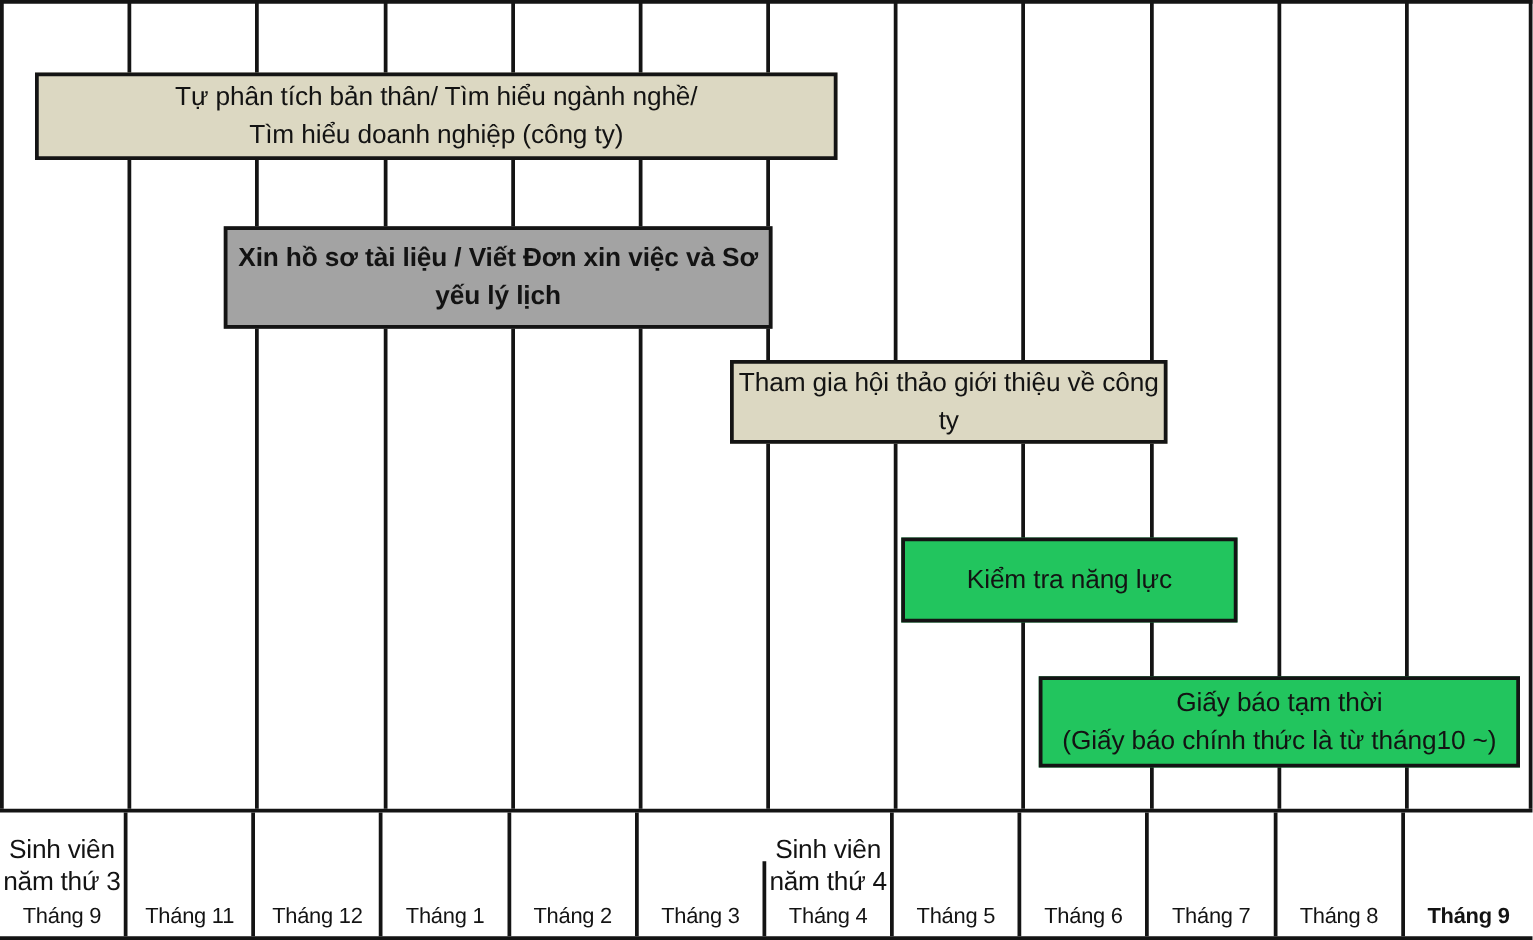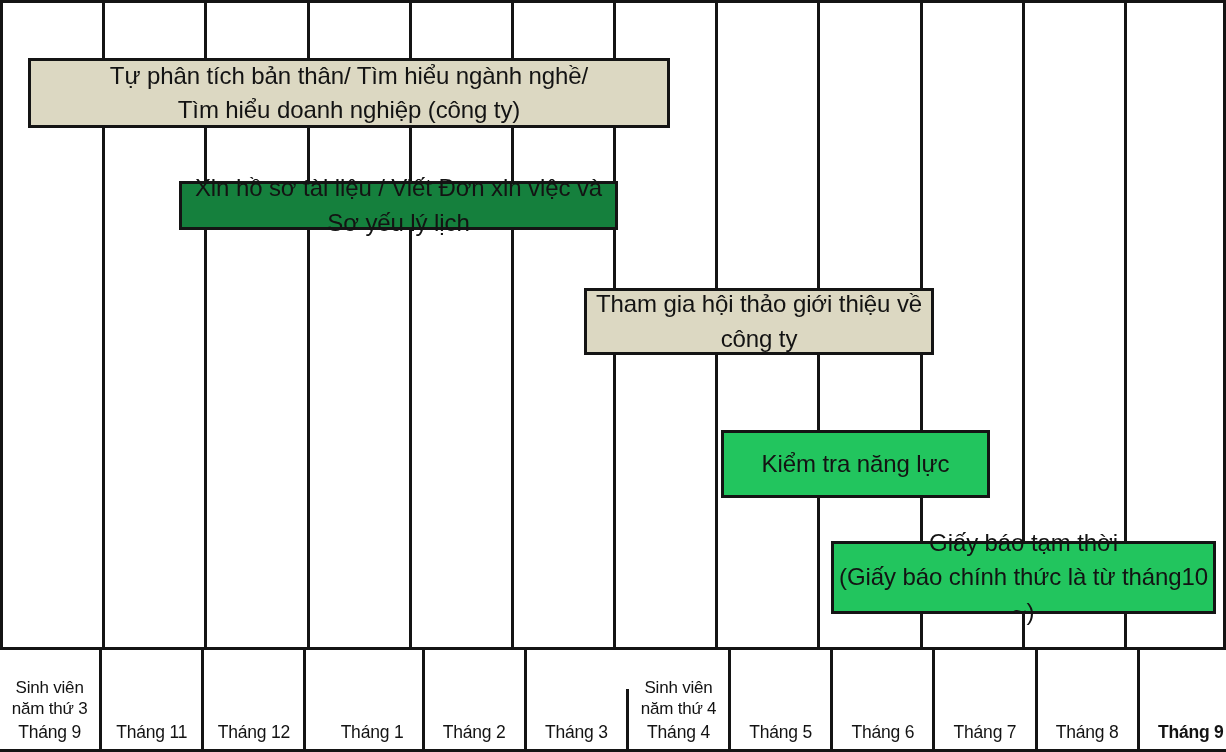--- a/index.html
+++ b/index.html
@@ -49,21 +49,21 @@
   .bar {
     position: absolute;
     box-sizing: border-box;
     background: #dcd8c2;
     border: 3px solid #141414;
     display: flex;
     align-items: center;
     justify-content: center;
     text-align: center;
     color: #131313;
-    font-size: 24px;
+    font-size: 21px;
     line-height: 1.42;
     letter-spacing: -0.1px;
     white-space: pre-line;
   }
 
   
   .axis {
     position: absolute;
     left: 0;
     top: 647px;
@@ -85,21 +85,21 @@
     padding-bottom: 4px;
     color: #131313;
     font-size: 17.5px;
     line-height: 1.2;
     letter-spacing: -0.2px;
   }
   .axis-cell:last-child { border-right: none; font-weight: bold; }
   .axis-year {
     white-space: pre-line;
     text-align: center;
-    font-size: 17px;
+    font-size: 21px;
     line-height: 1.25;
     margin-bottom: 3px;
   }
   .axis-month {
     text-align: center;
     padding-bottom: 2px;
   }
 </style>
 </head>
 <body>
@@ -121,42 +121,42 @@
         <div class="vline" style="left: 920px;"></div>
         <div class="vline" style="left: 1022px;"></div>
         <div class="vline" style="left: 1124px;"></div>
         <div class="vline" style="left: 1223px;"></div>
       </div>
   </div>
 
   <div id="bars">
       <div class="bar" style="left: 28px; top: 58px; width: 642px; height: 70px; background: rgb(220, 216, 194); border-color: rgb(20, 20, 20);"><span>Tự phân tích bản thân/ Tìm hiểu ngành nghề/
 Tìm hiểu doanh nghiệp (công ty)</span></div>
-      <div class="bar" style="left: 179px; top: 181px; width: 439px; height: 49px; background: #15803d; border-color: rgb(20, 20, 20);"><span>Xin hồ sơ tài liệu / Viết Đơn xin việc và Sơ yếu lý lịch</span></div>
+      <div class="bar" style="left: 179px; top: 181px; width: 439px; height: 82px; background: #a3a3a3; border-color: rgb(20, 20, 20); font-weight: bold;"><span>Xin hồ sơ tài liệu / Viết Đơn xin việc và Sơ yếu lý lịch</span></div>
       <div class="bar" style="left: 584px; top: 288px; width: 350px; height: 67px; background: rgb(220, 216, 194); border-color: rgb(20, 20, 20);"><span>Tham gia hội thảo giới thiệu về công ty</span></div>
       <div class="bar" style="left: 721px; top: 430px; width: 269px; height: 68px; background: #22c55e; border-color: rgb(20, 20, 20);"><span>Kiểm tra năng lực</span></div>
       <div class="bar" style="left: 831px; top: 541px; width: 385px; height: 73px; background: #22c55e; border-color: rgb(20, 20, 20);"><span>Giấy báo tạm thời
 (Giấy báo chính thức là từ tháng10 ~)</span></div>
     </div>
 
   <div class="axis" id="axis">
       <div class="axis-cell" style="width: 102.167px; flex: 0 0 102.167px;">
         <div class="axis-year">Sinh viên
 năm thứ 3</div>
         <div class="axis-month">Tháng 9</div>
       </div>
       <div class="axis-cell" style="width: 102.167px; flex: 0 0 102.167px;">
         <div class="axis-year"></div>
         <div class="axis-month">Tháng 11</div>
       </div>
       <div class="axis-cell" style="width: 102.167px; flex: 0 0 102.167px;">
         <div class="axis-year"></div>
         <div class="axis-month">Tháng 12</div>
       </div>
-      <div class="axis-cell" style="width: 102.167px; flex: 0 0 102.167px; margin-left: 16px;">
+      <div class="axis-cell" style="width: 102.167px; flex: 0 0 102.167px;">
         <div class="axis-year"></div>
         <div class="axis-month">Tháng 1</div>
       </div>
       <div class="axis-cell" style="width: 102.167px; flex: 0 0 102.167px;">
         <div class="axis-year"></div>
         <div class="axis-month">Tháng 2</div>
       </div>
       <div class="axis-cell" style="width: 102.167px; flex: 0 0 102.167px; margin-top: 39px;">
         <div class="axis-year"></div>
         <div class="axis-month">Tháng 3</div>

